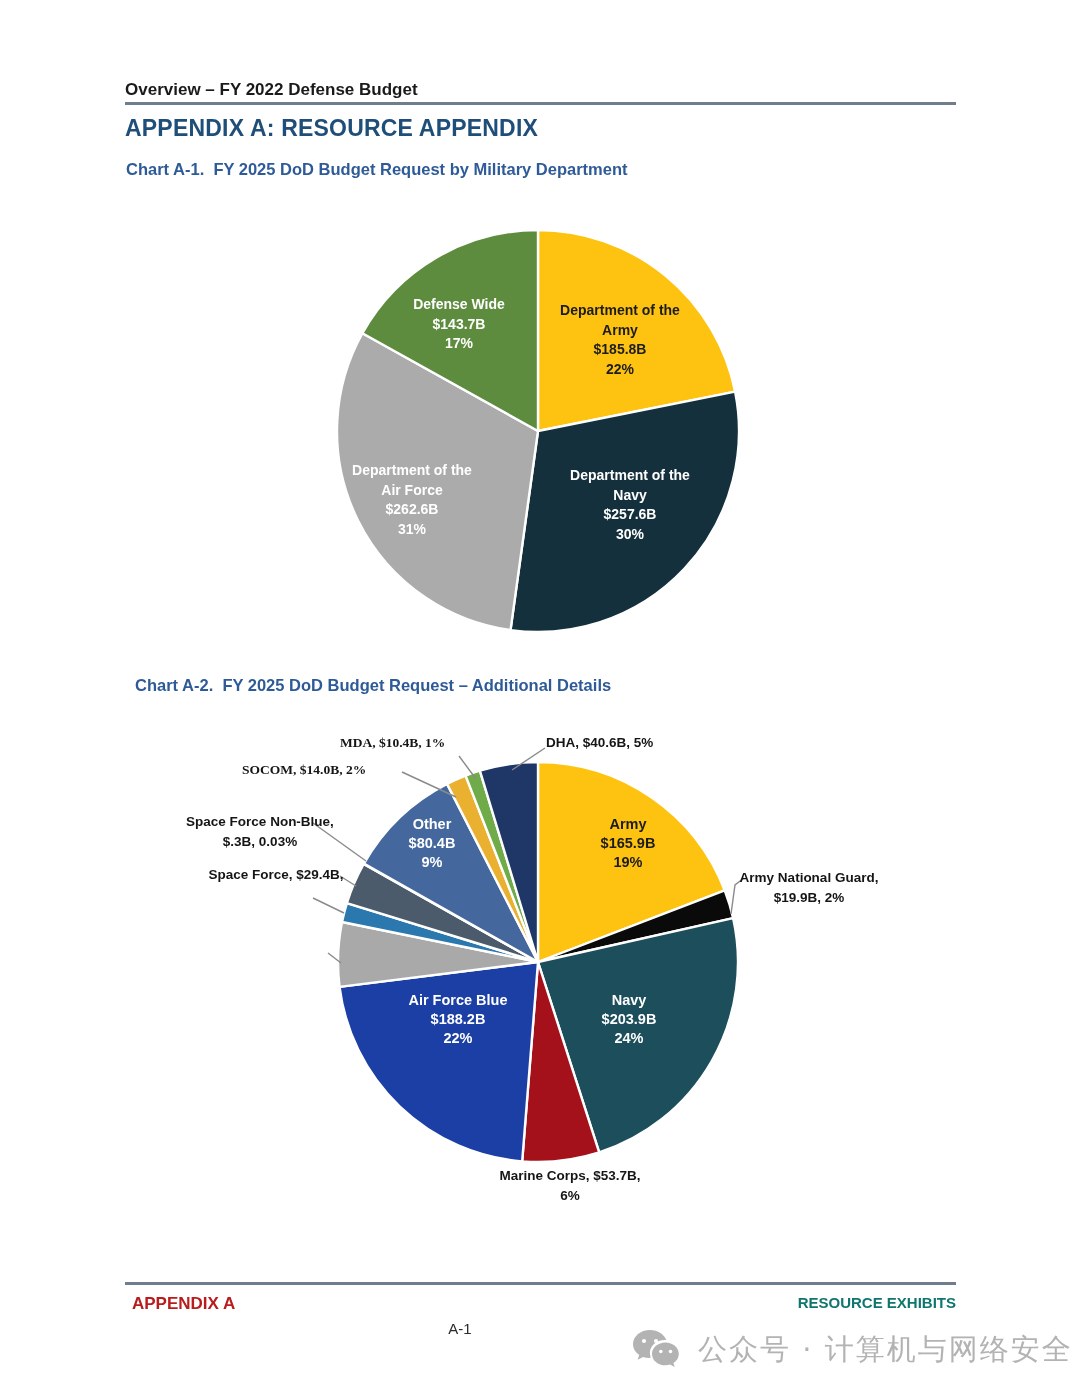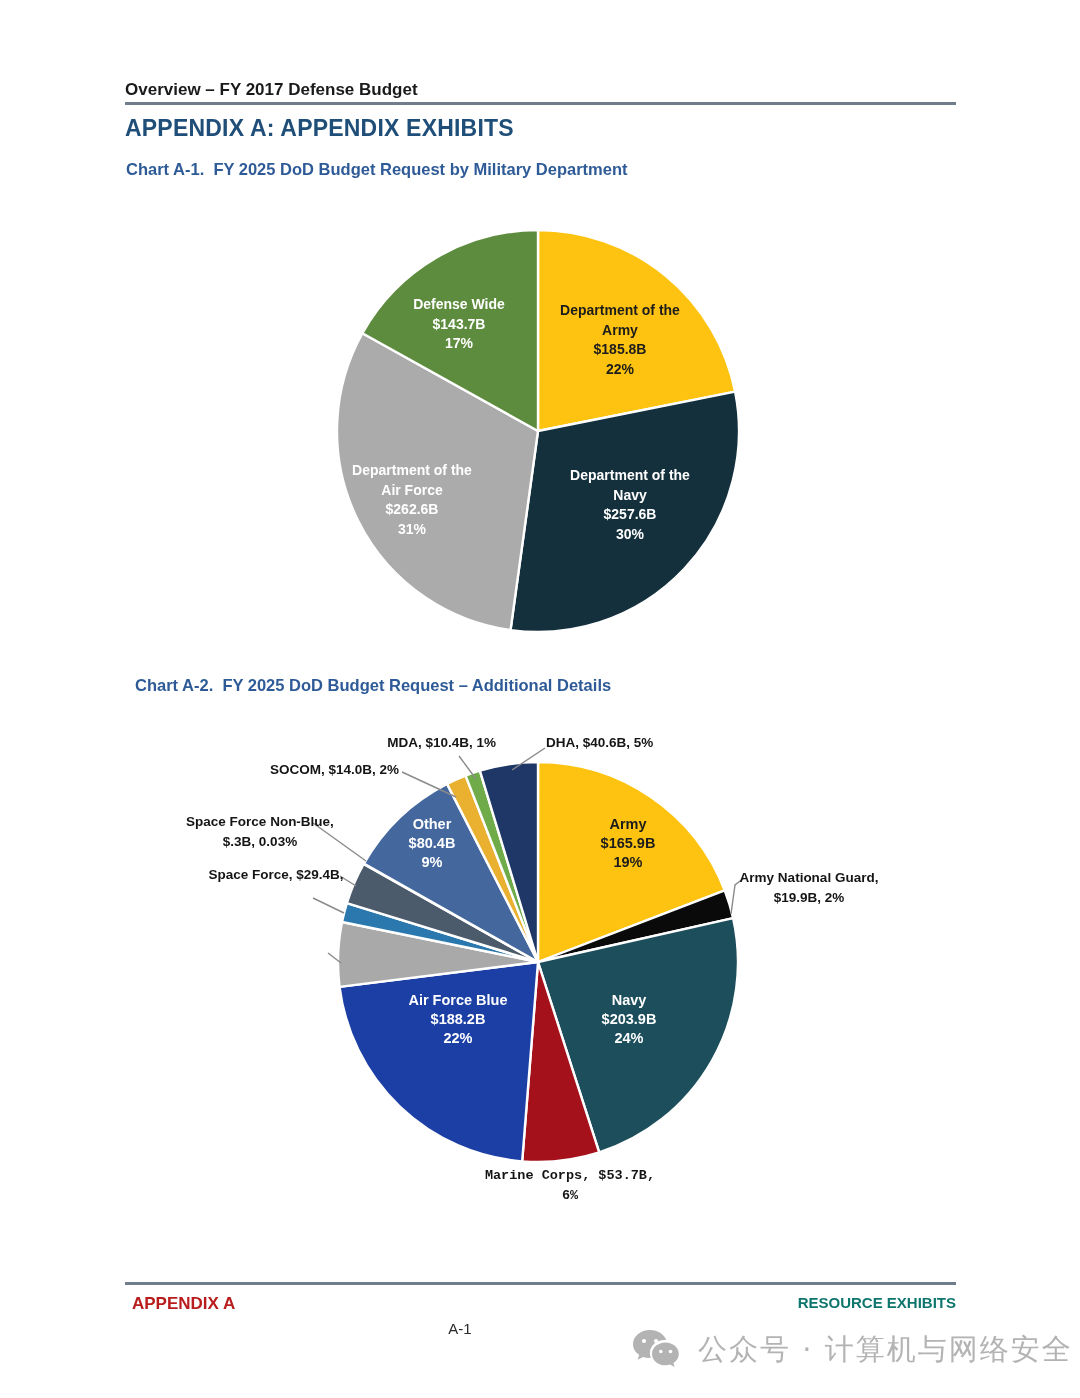--- a/index.html
+++ b/index.html
@@ -32,51 +32,51 @@
   .pie-svg{position:absolute;}
   .leader-overlay{position:absolute;left:0;top:0;width:1080px;height:1398px;pointer-events:none;}
   
   .slice-label{position:absolute;text-align:center;font-weight:bold;white-space:pre-line;}
   .c1-label{font-size:14px;line-height:19.5px;}
   .c2-label{font-size:14.5px;line-height:19px;}
   .t-dark{color:#1c1c1c;}
   .t-light{color:#ffffff;}
   
   .callout{position:absolute;font-size:13.5px;font-weight:bold;color:#151515;line-height:20px;white-space:pre-line;}
-  .ta-r{text-align:right;}
+  .ta-r{font-family:Liberation Serif, serif;}
   .ta-l{text-align:left;}
   .ta-c{text-align:center;}
   .co-mda{left:340px;top:733px;width:156px;}
   .co-dha{left:546px;top:733px;width:180px;}
   .co-socom{left:242px;top:760px;width:157px;}
   .co-sfnb{left:170px;top:812px;width:180px;}
   .co-sf{left:186px;top:865px;width:180px;}
   .co-ang{left:169px;top:887px;width:180px;}
   .co-afnb{left:180px;top:941px;width:180px;}
   .co-armyng{left:718px;top:868px;width:182px;}
-  .co-marine{left:470px;top:1166px;width:200px;font-family:Liberation Mono, monospace;}
+  .co-marine{left:470px;top:1166px;width:200px;}
   
   .l-c1-army{left:540px;top:301px;width:160px;}
   .l-c1-navy{left:550px;top:466px;width:160px;}
   .l-c1-af{left:332px;top:461px;width:160px;}
   .l-c1-dw{left:379px;top:295px;width:160px;}
   
   .l-c2-army{left:568px;top:815px;width:120px;}
   .l-c2-other{left:372px;top:815px;width:120px;}
   .l-c2-navy{left:569px;top:991px;width:120px;}
   .l-c2-afb{left:393px;top:991px;width:130px;}
 </style>
 </head>
 <body>
 
 <div class="page">
 
-  <div class="abs doc-header">Overview – FY 2017 Defense Budget</div>
+  <div class="abs doc-header">Overview – FY 2022 Defense Budget</div>
   <div class="abs rule rule-top"></div>
-  <div class="abs appendix-title">APPENDIX A: APPENDIX EXHIBITS</div>
+  <div class="abs appendix-title">APPENDIX A: RESOURCE APPENDIX</div>
   <div class="abs chart-title chart1-title">Chart A-1.  FY 2025 DoD Budget Request by Military Department</div>
   <div class="abs chart-title chart2-title">Chart A-2.  FY 2025 DoD Budget Request – Additional Details</div>
 
   <svg id="pie1" class="pie-svg" style="left:334px;top:227px;" width="408" height="408" viewBox="-204 -204 408 408">
       <path d="M0 0 L0.00 -201.00 A201 201 0 0 1 197.12 -39.32 Z" fill="#FEC310" stroke="#ffffff" stroke-width="2.4" stroke-linejoin="round"></path>
       <path d="M0 0 L197.12 -39.32 A201 201 0 0 1 -27.48 199.11 Z" fill="#15303D" stroke="#ffffff" stroke-width="2.4" stroke-linejoin="round"></path>
       <path d="M0 0 L-27.48 199.11 A201 201 0 0 1 -175.60 -97.81 Z" fill="#ABABAB" stroke="#ffffff" stroke-width="2.4" stroke-linejoin="round"></path>
       <path d="M0 0 L-175.60 -97.81 A201 201 0 0 1 -0.00 -201.00 Z" fill="#5D8C3E" stroke="#ffffff" stroke-width="2.4" stroke-linejoin="round"></path>
     </svg>
 

